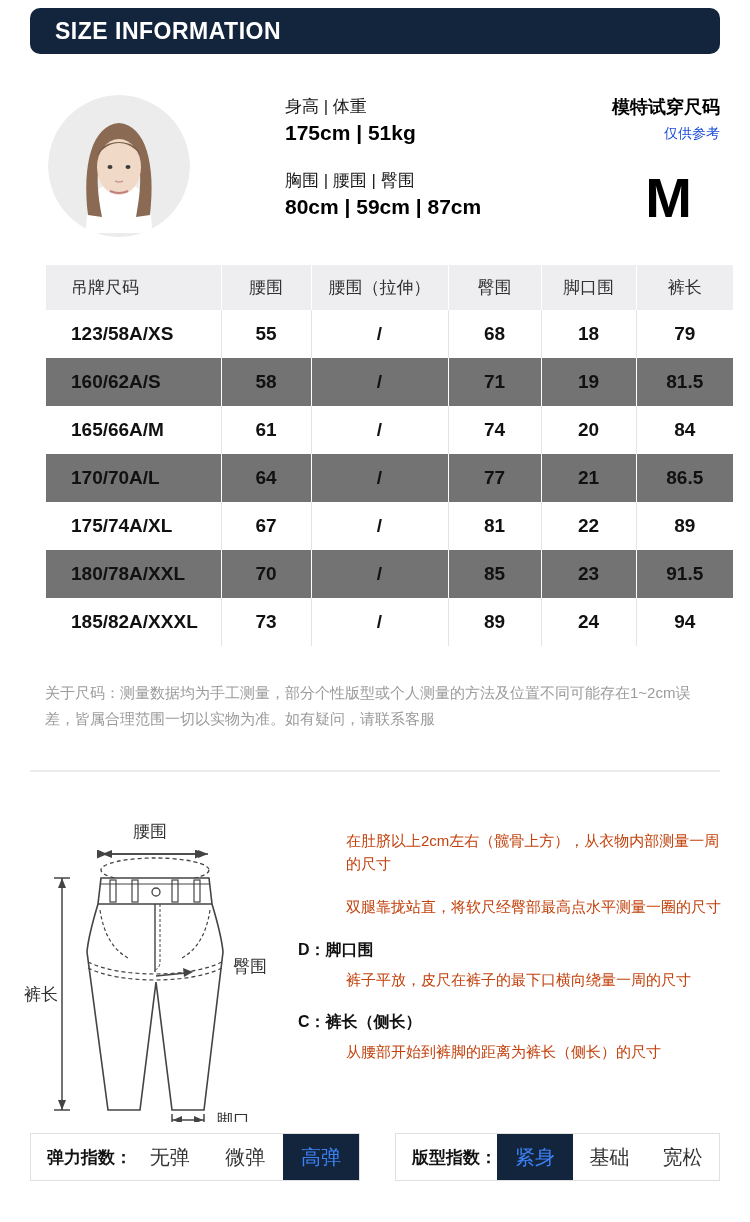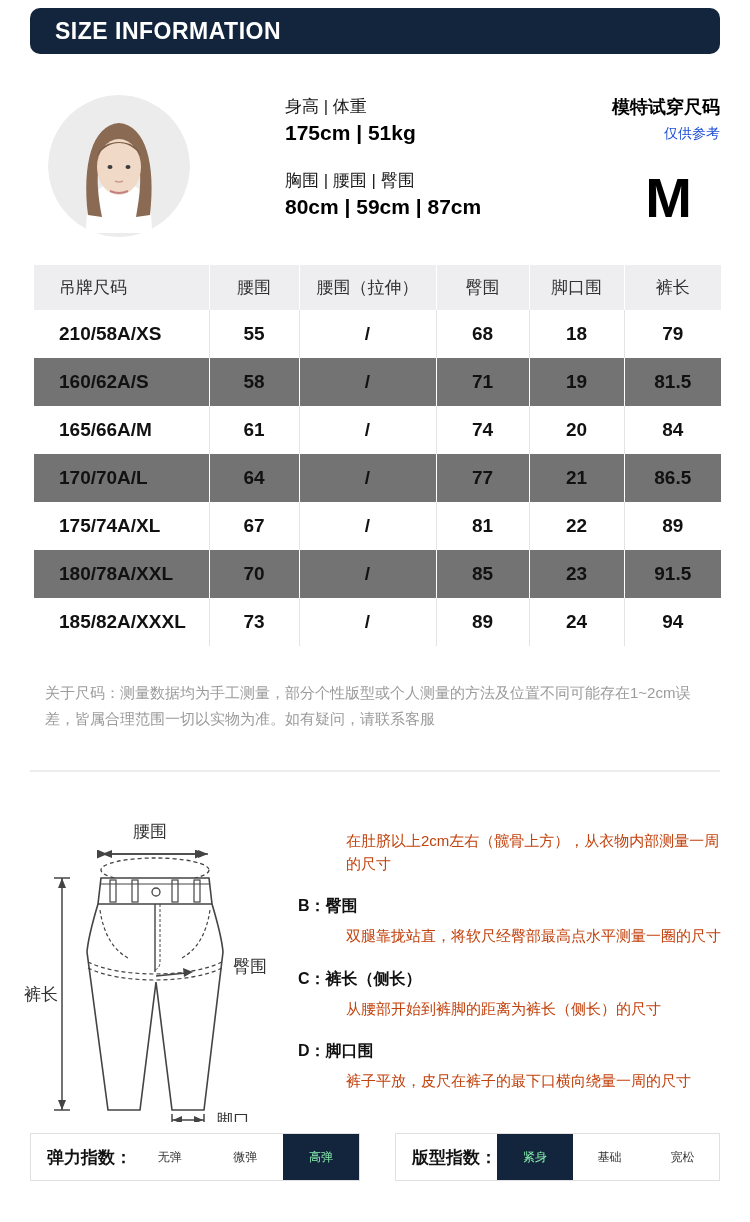--- a/index.html
+++ b/index.html
@@ -20,21 +20,21 @@
   .m-label { font-size:17px; color:#1a1a1a; font-weight:500; }
   .m-value { font-size:21px; color:#000; font-weight:bold; margin-top:3px; }
   .m-block + .m-block { margin-top:24px; }
   .m-fit { margin-left:auto; text-align:right; width:200px; }
   .fit-title { font-size:18px; font-weight:bold; color:#000; }
   .fit-note  { font-size:14px; color:#1d4ed8; margin-top:6px; }
   .fit-size  { font-size:56px; font-weight:bold; color:#000; margin-top:22px;
                padding-right:28px; }
 
   
-  table.size { position:absolute; left:34px; top:265px; width:687px;
+  table.size { position:absolute; left:46px; top:265px; width:687px;
                border-collapse:collapse; table-layout:fixed; }
   table.size th, table.size td { height:48px; text-align:center; vertical-align:middle;
                font-size:17px; }
   table.size thead tr { background:#eeeef1; }
   table.size th { font-weight:500; color:#333; height:45px; }
   table.size td { font-weight:bold; color:#111; font-size:19px; }
   table.size th:first-child, table.size td:first-child { text-align:left; padding-left:25px; }
   table.size col.c1 { width:175px; } table.size col.c2 { width:90px; }
   table.size col.c3 { width:137px; } table.size col.c4 { width:93px; }
   table.size col.c5 { width:95px; }  table.size col.c6 { width:97px; }
@@ -59,22 +59,22 @@
 
   
   .indices { position:absolute; left:30px; top:1133px; width:690px; display:flex;
              justify-content:space-between; }
   .index-box { height:48px; border:1px solid #e0e0e0; display:flex; align-items:stretch; }
   .index-box.left  { width:330px;text-align:right; }
   .index-box.right { width:325px; }
   .idx-label { font-size:17px; font-weight:bold; color:#111; display:flex;
                align-items:center; padding-left:16px; flex:none; }
   .idx-opt { flex:1; display:flex; align-items:center; justify-content:center;
-             font-size:12px; color:#333; }
-  .idx-opt.active { flex:none; width:76px; background:#13253d; color:#86efac; font-weight:500; }
+             font-size:20px; color:#333; }
+  .idx-opt.active { flex:none; width:76px; background:#13253d; color:#3b82f6; font-weight:500; }
 
   svg text { font-family:"Liberation Sans","DejaVu Sans",sans-serif; }
 </style>
 </head>
 <body>
 
 <div class="page">
 
   <div class="title-bar">
     <span>SIZE INFORMATION</span>
@@ -125,21 +125,21 @@
           <th>吊牌尺码</th>
           <th>腰围</th>
           <th>腰围（拉伸）</th>
           <th>臀围</th>
           <th>脚口围</th>
           <th>裤长</th>
         </tr>
       </thead>
     <tbody id="size-body">
         <tr class="">
-          <td>210/58A/XS</td>
+          <td>123/58A/XS</td>
           <td>55</td>
           <td>/</td>
           <td>68</td>
           <td>18</td>
           <td>79</td>
         </tr>
         <tr class="alt">
           <td>160/62A/S</td>
           <td>58</td>
           <td>/</td>
@@ -245,30 +245,29 @@
       <line x1="184" y1="302" x2="184" y2="314" stroke="#444" stroke-width="1.5"></line>
       <path d="M162,304 L153,308 L162,312 Z" fill="#444"></path>
       <path d="M174,304 L183,308 L174,312 Z" fill="#444"></path>
       <text x="196" y="314" font-size="17" fill="#333">脚口</text>
     </svg>
     <div class="guide" id="guide">
         <div class="guide-item">
           <div class="guide-desc">在肚脐以上2cm左右（髋骨上方），从衣物内部测量一周的尺寸</div>
         </div>
         <div class="guide-item">
-          <div class="guide-title">B：臀围</div>
           <div class="guide-desc">双腿靠拢站直，将软尺经臀部最高点水平测量一圈的尺寸</div>
+        </div>
+        <div class="guide-item">
+          <div class="guide-title">D：脚口围</div>
+          <div class="guide-desc">裤子平放，皮尺在裤子的最下口横向绕量一周的尺寸</div>
         </div>
         <div class="guide-item">
           <div class="guide-title">C：裤长（侧长）</div>
           <div class="guide-desc">从腰部开始到裤脚的距离为裤长（侧长）的尺寸</div>
-        </div>
-        <div class="guide-item">
-          <div class="guide-title">D：脚口围</div>
-          <div class="guide-desc">裤子平放，皮尺在裤子的最下口横向绕量一周的尺寸</div>
         </div>
       </div>
   </div>
 
   <div class="indices">
     <div class="index-box left">
       <div class="idx-label">弹力指数：</div>
       <div style="display:flex; flex:1;" id="elasticity-opts">
           <div class="idx-opt">无弹</div>
           <div class="idx-opt">微弹</div>

